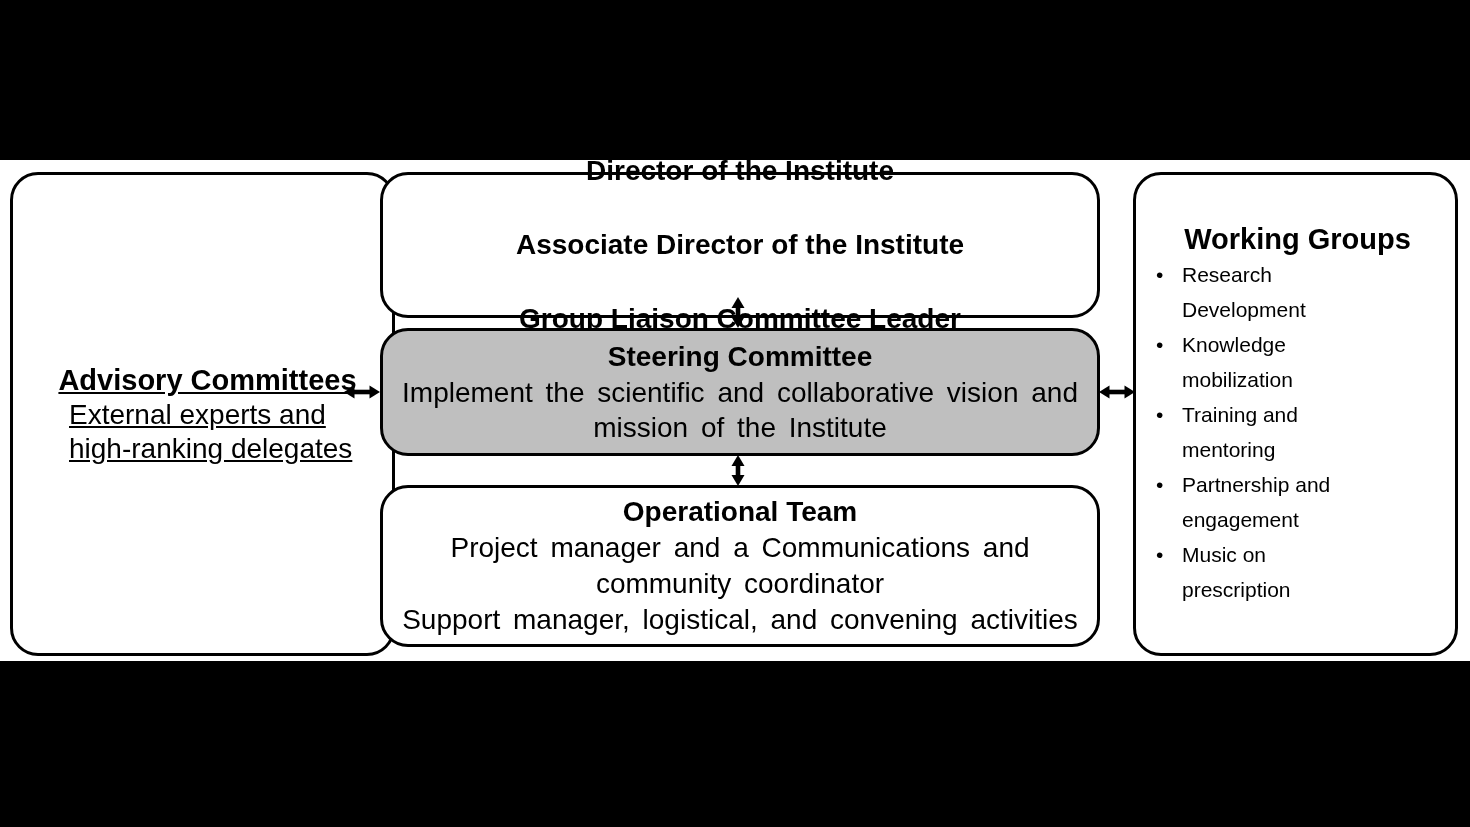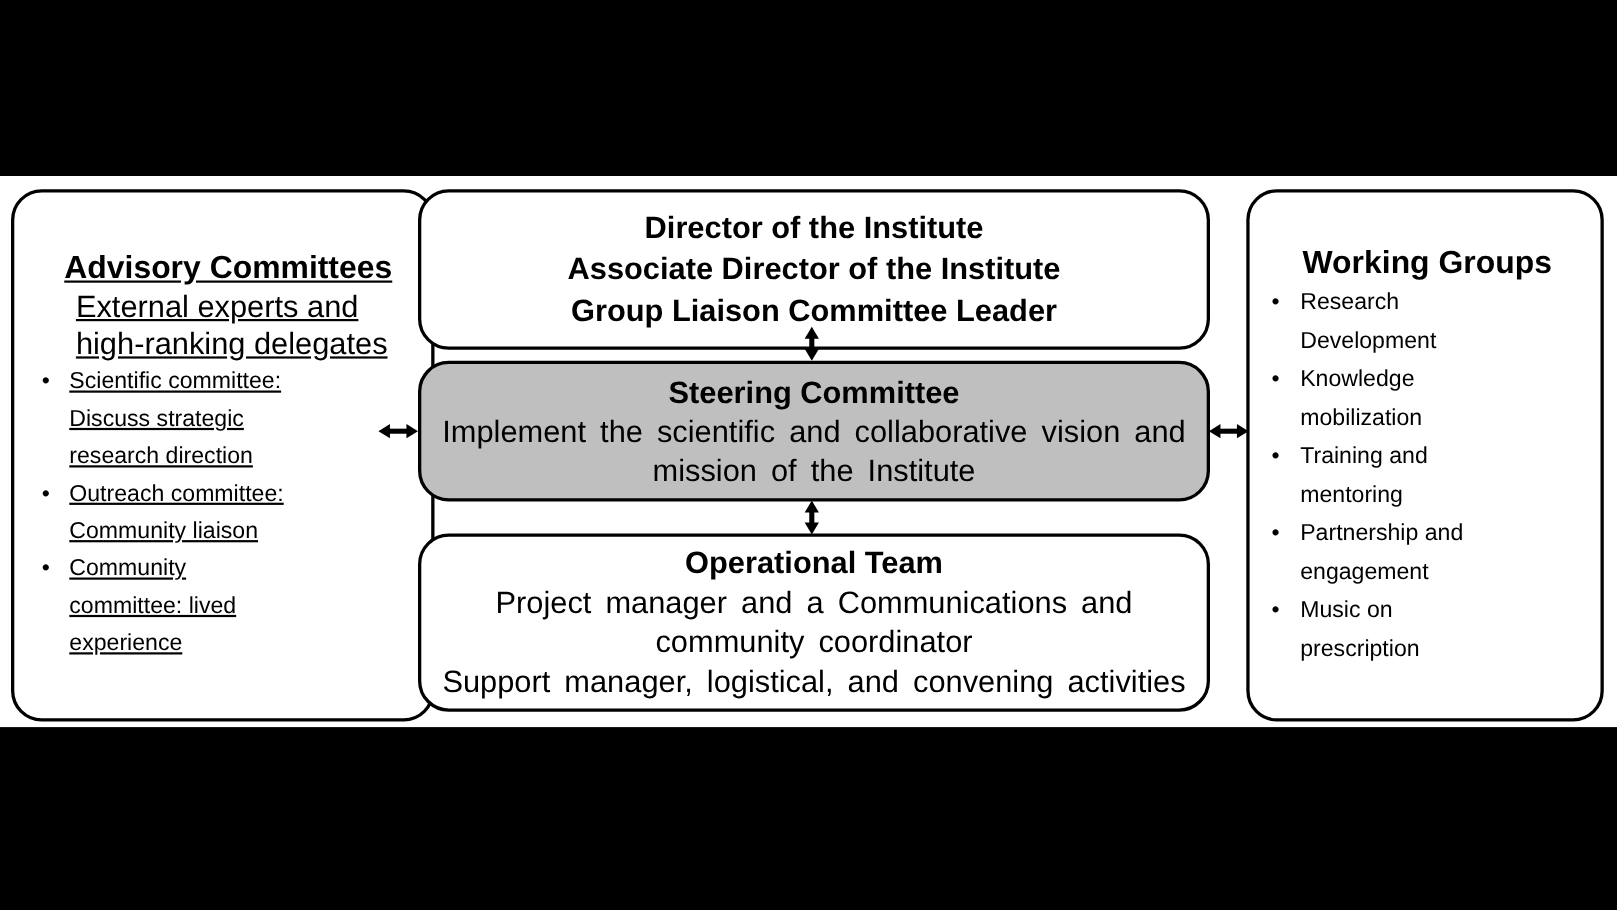--- a/index.html
+++ b/index.html
@@ -80,20 +80,21 @@
   #working-box .box-title { }
   #working-box .bullet-list li {
     line-height: 35px;
     padding-left: 38px;
   }
   #working-box .bullet-list li::before { left: 12px; }
   
   #director-box {
     left: 380px; top: 12px; width: 720px; height: 146px;
     text-align: center;
+    gap: 36px;
   }
   .director-line {
     font-weight: bold;
     font-size: 28px;
     line-height: 38px;
   }
   #steering-box {
     left: 380px; top: 168px; width: 720px; height: 128px;
     background: #bfbfbf;
     text-align: center;
@@ -123,31 +124,20 @@
 </head>
 <body>
 
 <div class="stage">
   <div class="panel">
 
     <div class="box" id="advisory-box">
       <div class="box-title">Advisory Committees</div>
       <div class="body-text">External experts and
 high-ranking delegates</div>
-      <ul class="bullet-list">
-
-      <li>Scientific committee:
-Discuss strategic
-research direction</li>
-          <li>Outreach committee:
-Community liaison</li>
-          <li>Community
-committee: lived
-experience</li>
-        </ul>
     </div>
 
     <div class="box" id="director-box">
       <div class="director-line">Director of the Institute</div>
       <div class="director-line">Associate Director of the Institute</div>
       <div class="director-line">Group Liaison Committee Leader</div>
     </div>
 
     <div class="box" id="steering-box">
       <div class="box-title">Steering Committee</div>

